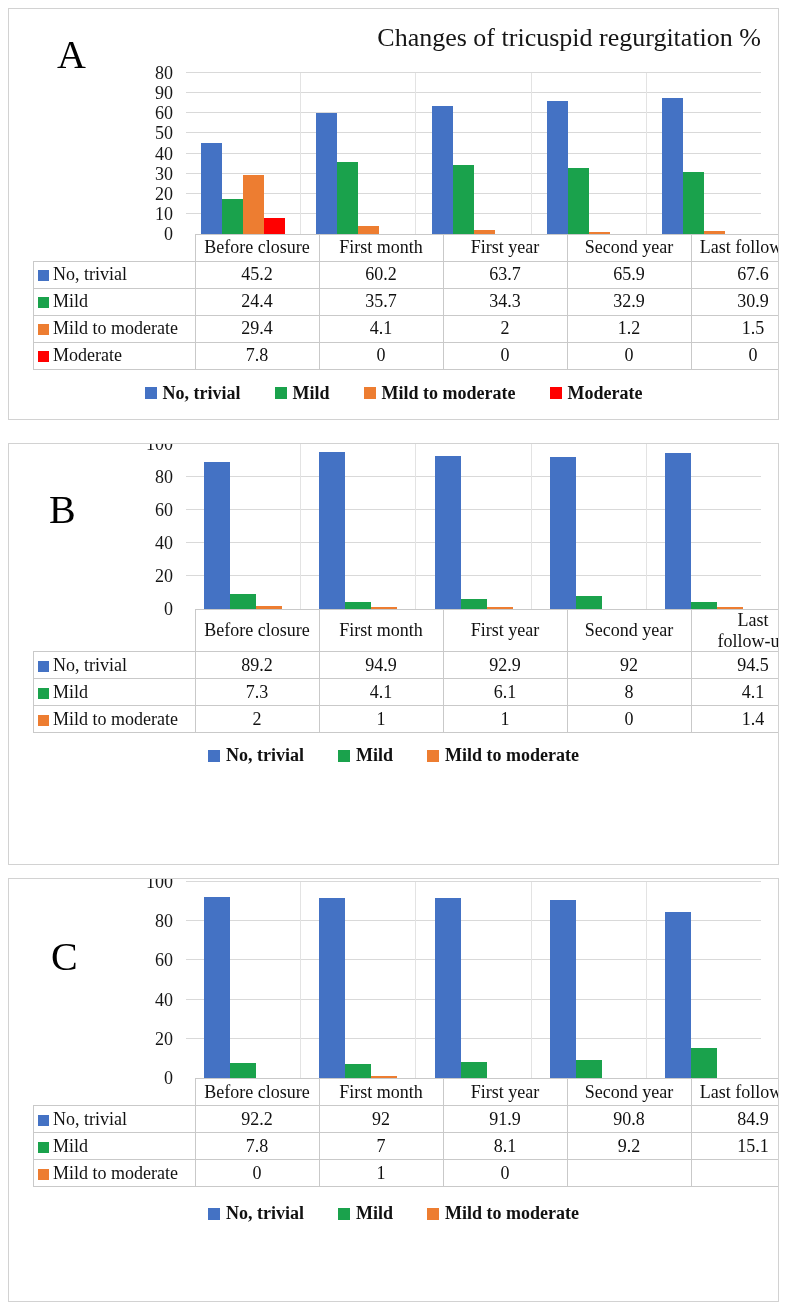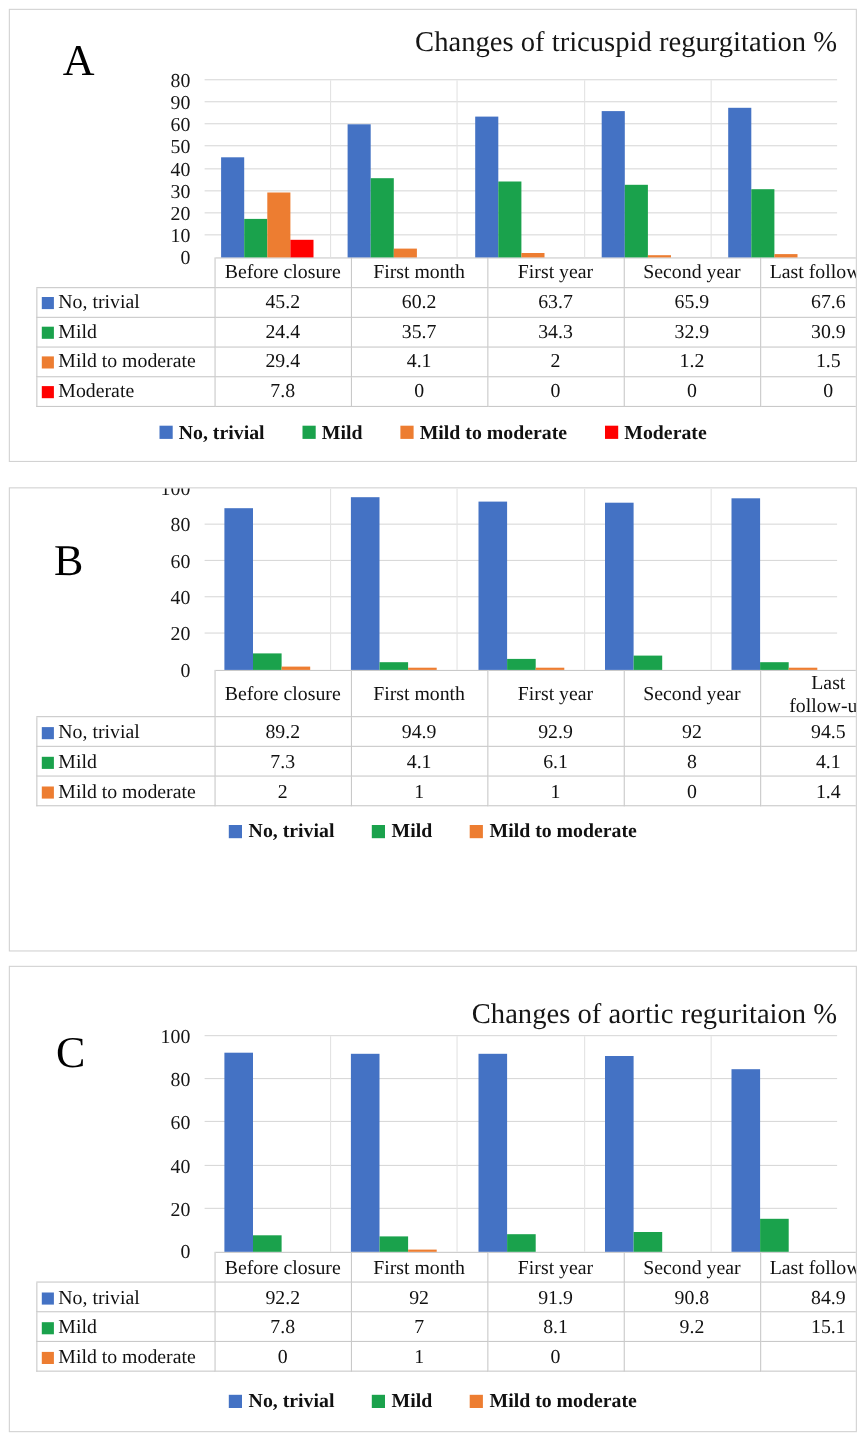--- a/index.html
+++ b/index.html
@@ -381,21 +381,20 @@
         </div>
         <div class="legend-item">
           <span class="legend-swatch" style="background: rgb(237, 125, 49);"></span>
           <span class="legend-label">Mild to moderate</span>
         </div>
       </div>
     </section>
 
     <section class="panel panel-2">
       <div class="panel-label">C</div>
-      <h2 class="chart-title">Changes of aortic reguritaion %</h2>
       <div class="chart-row">
         <div class="y-axis">
           <div class="tick-label" style="bottom: 0%;">0</div>
           <div class="tick-label" style="bottom: 20%;">20</div>
           <div class="tick-label" style="bottom: 40%;">40</div>
           <div class="tick-label" style="bottom: 60%;">60</div>
           <div class="tick-label" style="bottom: 80%;">80</div>
           <div class="tick-label" style="bottom: 100%;">100</div>
         </div>
         <div class="plot">

